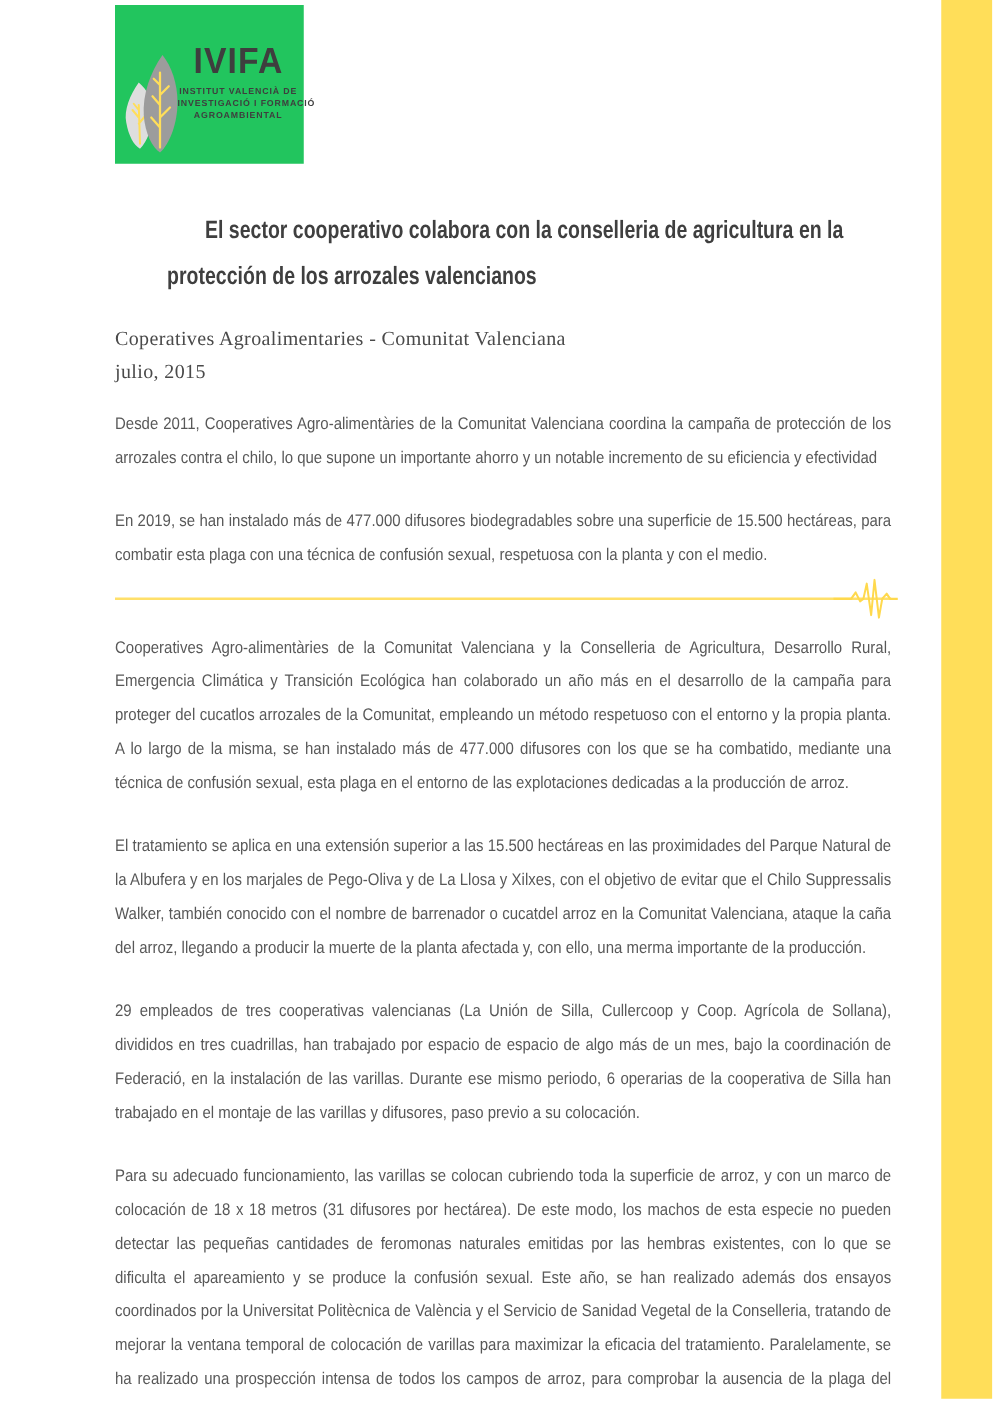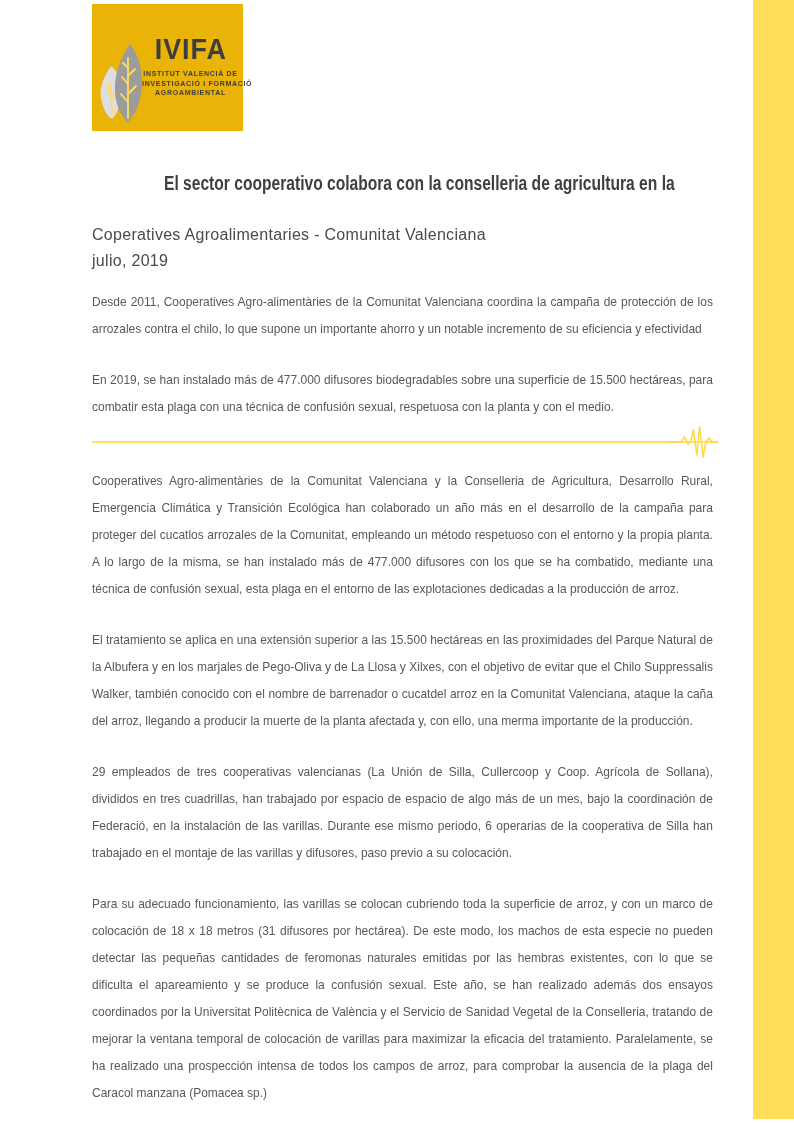--- a/index.html
+++ b/index.html
@@ -7,21 +7,21 @@
     position:relative; width:794px; height:1123px; background:#ffffff;
     overflow:hidden; font-family:"Liberation Sans", sans-serif;
   }
   .accent-bar {
     position:absolute; top:0; right:0; width:41px; height:1119px;
     background:#FFDE59;
   }
   
   .logo {
     position:absolute; left:92px; top:4px; width:151px; height:127px;
-    background:#eab308;
+    background:#22c55e;
   }
   .logo-leaves { position:absolute; left:4px; top:36px; width:54px; height:86px; }
   .logo-text { position:absolute; left:50px; top:28px; width:97px; text-align:center; }
   .logo-name {
     display:inline-block; font-size:29px; font-weight:700; color:#3E3E3E;
     letter-spacing:1px; transform:scaleX(0.93); transform-origin:50% 50%;
     line-height:34px; white-space:nowrap;
   }
   .logo-sub { margin-top:3px; }
   .logo-sub div {
@@ -32,21 +32,21 @@
   .content { position:absolute; left:92px; top:0; width:621px; }
   .headline { margin-top:161px; }
   .headline-line { display:block; }
   .headline-line > span {
     display:inline-block; white-space:nowrap; font-weight:700; font-size:20px;
     color:#3F3F3F; transform:scaleX(0.78); transform-origin:50% 50%;
     line-height:27px;
   }
   .byline { margin-top:24px; }
   .byline div {
-    font-family:Liberation Sans, sans-serif; font-size:16px; line-height:26px;
+    font-family:Liberation Serif, serif; font-size:16px; line-height:26px;
     letter-spacing:0.3px; color:#4A4A4A; white-space:nowrap;
   }
   .bodycopy { width:700px; transform:scaleX(0.887); transform-origin:0 0; }
   .bodycopy p {
     margin:24px 0 0 0; font-size:13.5px; line-height:27px; color:#585858;
     text-align:justify;
   }
   .bodycopy p.first { margin-top:14px; }
   .divider { position:relative; margin-top:21px; height:2px; }
   .divider-line { border-top:2px solid #FFE06A; height:0; }
@@ -75,25 +75,26 @@
         <div>INVESTIGACIÓ I FORMACIÓ</div>
         <div>AGROAMBIENTAL</div>
       </div>
     </div>
   </div>
 
   <div class="content">
 
     <h1 class="headline" style="margin-bottom:0; font-weight:700;">
       <span class="headline-line"><span>El sector cooperativo colabora con la conselleria de agricultura en la</span></span>
+      <span class="headline-line"><span>protección de los arrozales valencianos</span></span>
     </h1>
 
     <div class="byline">
       <div>Coperatives Agroalimentaries - Comunitat Valenciana</div>
-      <div>julio, 2019</div>
+      <div>julio, 2015</div>
     </div>
 
     <div class="bodycopy">
 
       <p class="first">Desde 2011, Cooperatives Agro-alimentàries de la Comunitat Valenciana coordina la campaña de protección de los arrozales contra el chilo, lo que supone un importante ahorro y un notable incremento de su eficiencia y efectividad</p>
       <p>En 2019, se han instalado más de 477.000 difusores biodegradables sobre una superficie de 15.500 hectáreas, para combatir esta plaga con una técnica de confusión sexual, respetuosa con la planta y con el medio.</p>
 
       <div class="divider">
         <div class="divider-line"></div>
         <svg class="pulse" viewBox="0 0 58 34">

